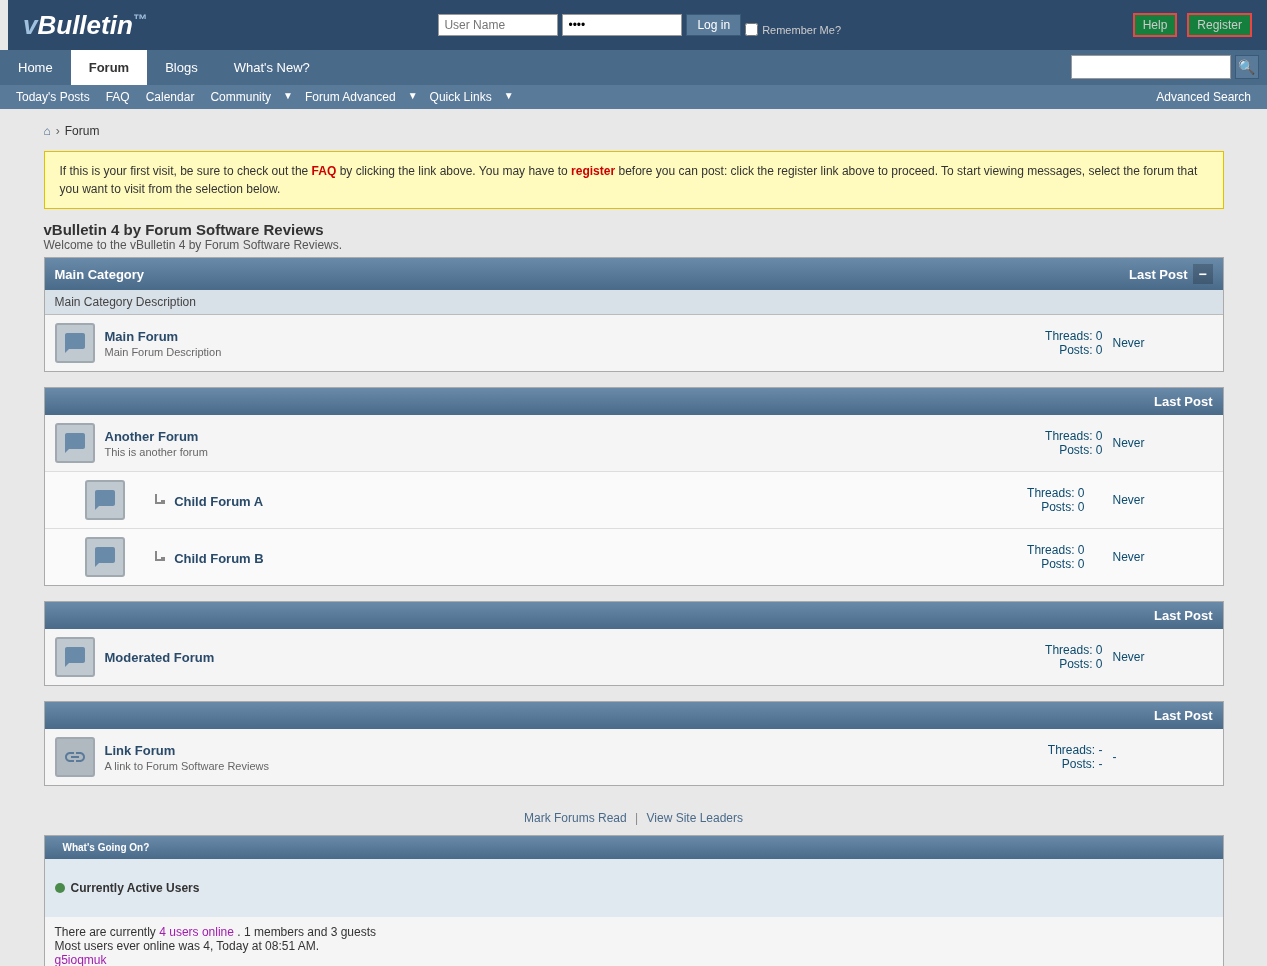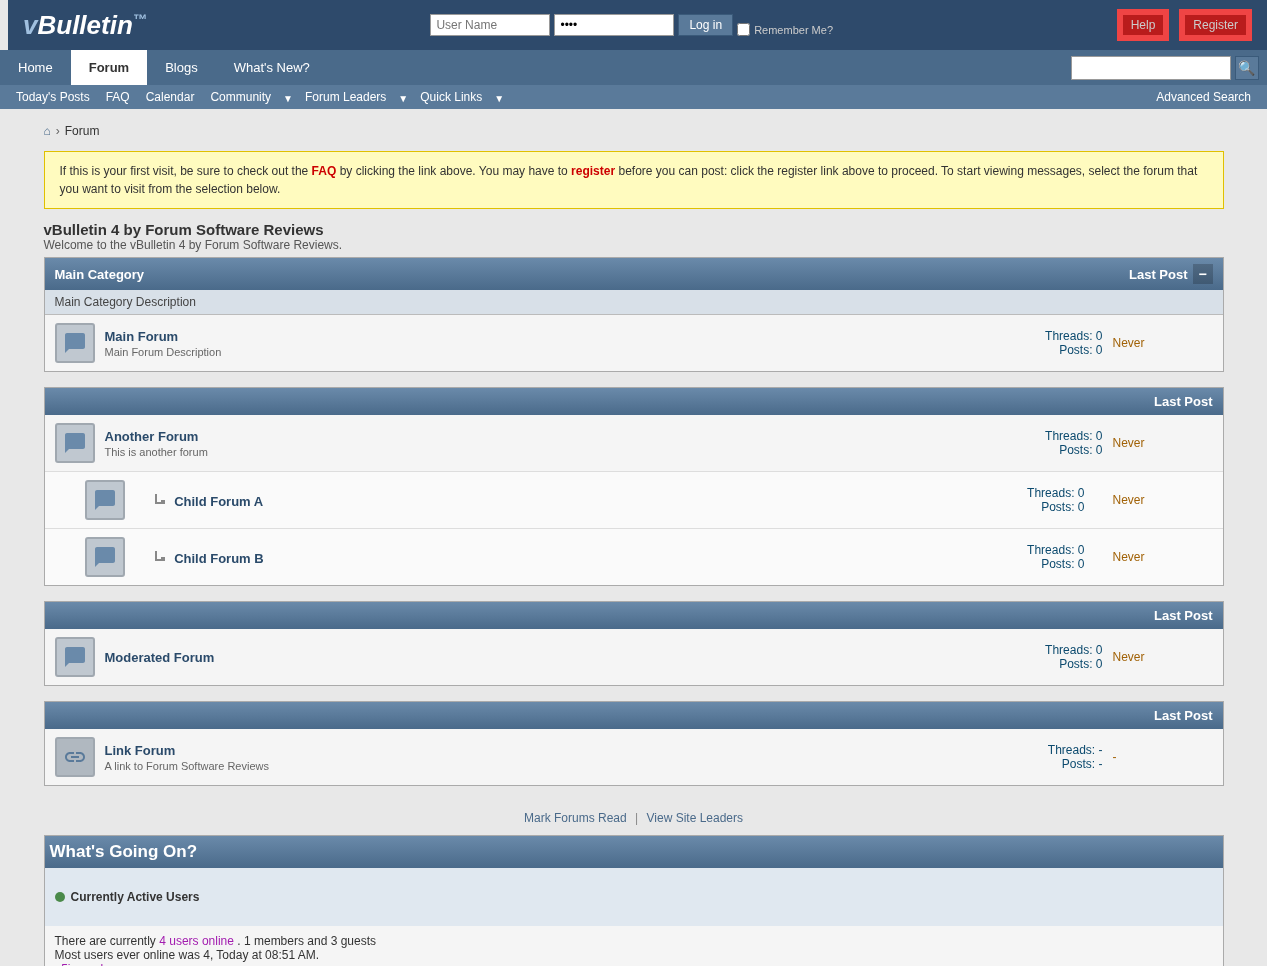--- a/index.html
+++ b/index.html
@@ -8,34 +8,34 @@
     
     #header { background: #2e4a6b; padding: 8px 15px; display: flex; align-items: center; justify-content: space-between; min-height: 50px; margin-left: 8px; }
     #logo { color: #fff; font-size: 26px; font-weight: bold; font-style: italic; }
     #logo span { color: #a0c0e0; }
     #login-area { display: flex; flex-direction: row; align-items: flex-end; gap: 4px; }
     #login-row { display: flex; align-items: center; gap: 4px; }
     #login-row input[type="text"], #login-row input[type="password"] { height: 22px; padding: 2px 5px; font-size: 12px; border: 1px solid #999; width: 120px; }
     #login-row button { height: 22px; padding: 0 10px; background: #5a7a9a; color: #fff; border: 1px solid #3a5a7a; cursor: pointer; font-size: 12px; }
     #remember-row { display: flex; align-items: center; gap: 4px; color: #ccc; font-size: 11px; }
     #header-links { display: flex; gap: 10px; }
-    #header-links a { color: #ccc; text-decoration: none; font-size: 12px; padding: 3px 8px; background: #b91c1c; border: 6px solid #ef4444; }
-
-    
-    #main-nav { background: #4a6a8a; display: flex; align-items: center; }
+    #header-links a { color: #ccc; text-decoration: none; font-size: 12px; padding: 3px 8px; background: #15803d; border: 2px solid #ef4444; }
+
+    
+    #main-nav { background: #4a6a8a; display: flex; align-items: flex-start; }
     #main-nav a { color: #fff; text-decoration: none; padding: 10px 18px; font-size: 13px; display: block; }
     #main-nav a.active { background: #fff; color: #333; font-weight: bold; }
     #search-bar { margin-left: auto; display: flex; align-items: center; padding: 5px 8px; gap: 4px; }
     #search-bar input { height: 24px; width: 160px; padding: 2px 5px; border: 1px solid #999; font-size: 12px; }
     #search-bar button { height: 24px; width: 24px; background: #5a7a9a; border: 1px solid #3a5a7a; cursor: pointer; color: #fff; font-size: 14px; display: flex; align-items: center; justify-content: center; }
 
     
     #sub-nav { background: #5a7a9a; display: flex; align-items: center; padding: 0 8px; }
     #sub-nav a { color: #fff; text-decoration: none; padding: 5px 8px; font-size: 12px; display: inline-block; }
-    .dropdown-item { position: relative; display: inline-flex; align-items: flex-end; }
+    .dropdown-item { position: relative; display: inline-flex; align-items: flex-start; }
     .dropdown-item a { padding-right: 4px; }
     .dropdown-arrow { color: #fff; font-size: 10px; padding: 5px 4px; cursor: pointer; }
     #advanced-search { margin-left: auto; color: #fff; text-decoration: none; font-size: 12px; padding: 5px 8px; }
 
     
     #content { max-width: 1200px; margin: 0 auto; padding: 10px; background: #e8e8e8; }
 
     
     #breadcrumb { display: flex; align-items: center; gap: 5px; padding: 5px 0; margin-bottom: 8px; font-size: 12px; }
     #breadcrumb a { color: #4a6a8a; text-decoration: none; }
@@ -61,32 +61,32 @@
     .forum-row { background: #f5f5f5; border-bottom: 1px solid #ddd; display: flex; align-items: center; padding: 8px 10px; gap: 10px; }
     .forum-row:last-child { border-bottom: none; }
     .forum-row.child { background: #fafafa; padding-left: 40px; gap: 28px; }
     .forum-icon { width: 40px; height: 40px; background: #c0c8d0; border: 2px solid #a0a8b0; display: flex; align-items: center; justify-content: center; flex-shrink: 0; border-radius: 3px; }
     .forum-icon svg { width: 24px; height: 24px; }
     .forum-icon.link-icon { background: #b0b8c0; }
     .forum-info { flex: 1; }
     .forum-info a { color: #2a4a6a; text-decoration: none; font-weight: bold; font-size: 13px; }
     .forum-info .desc { font-size: 11px; color: #666; margin-top: 2px; }
     .forum-stats { text-align: right; font-size: 12px; color: #0c4a6e; min-width: 120px; }
-    .forum-lastpost { min-width: 100px; font-size: 12px; color: #a16207; }
+    .forum-lastpost { min-width: 100px; font-size: 12px; color: #0c4a6e; }
     .child-icon { display: inline-flex; align-items: center; gap: 2px; margin-right: 4px; }
     .child-icon-svg { width: 14px; height: 14px; }
 
     
     #footer-links { text-align: center; padding: 10px; font-size: 12px; }
     #footer-links a { color: #4a6a8a; text-decoration: none; }
     #footer-links .sep { color: #888; margin: 0 5px; }
 
     
     #whats-going-on { border: 1px solid #aaa; margin-bottom: 15px; }
-    .wgo-header { background: linear-gradient(to bottom, #6a8aaa, #4a6a8a); color: #fff; padding: 6px 5px; font-size: 17px; font-weight: bold; }
+    .wgo-header { background: linear-gradient(to bottom, #6a8aaa, #4a6a8a); color: #fff; padding: 6px 18px; font-size: 10px; font-weight: bold; }
     .wgo-section { border-bottom: 1px solid #ddd; }
     .wgo-section-header { background: #e0e8f0; padding: 22px 10px; font-size: 12px; font-weight: bold; display: flex; align-items: center; gap: 6px; }
     .wgo-section-body { padding: 8px 10px; font-size: 12px; background: #f5f5f5; }
     .wgo-section-body a { color: #a21caf; text-decoration: none; }
     .online-dot { width: 10px; height: 10px; background: #4a8a4a; border-radius: 50%; display: inline-block; }
 
     
     .no-name-header { background: linear-gradient(to bottom, #6a8aaa, #4a6a8a); color: #fff; padding: 6px 10px; display: flex; align-items: center; font-size: 13px; font-weight: bold; }
     .no-name-header .col-lastpost { margin-left: auto; }
   </style>
@@ -127,21 +127,21 @@
 
 <div id="sub-nav">
   <a href="#">Today's Posts</a>
   <a href="#">FAQ</a>
   <a href="#">Calendar</a>
   <span class="dropdown-item">
     <a href="#">Community</a>
     <span class="dropdown-arrow">▼</span>
   </span>
   <span class="dropdown-item">
-    <a href="#">Forum Leaders</a>
+    <a href="#">Forum Advanced</a>
     <span class="dropdown-arrow">▼</span>
   </span>
   <span class="dropdown-item">
     <a href="#">Quick Links</a>
     <span class="dropdown-arrow">▼</span>
   </span>
   <a href="#" id="advanced-search">Advanced Search</a>
 </div>
 
 <div id="content">

